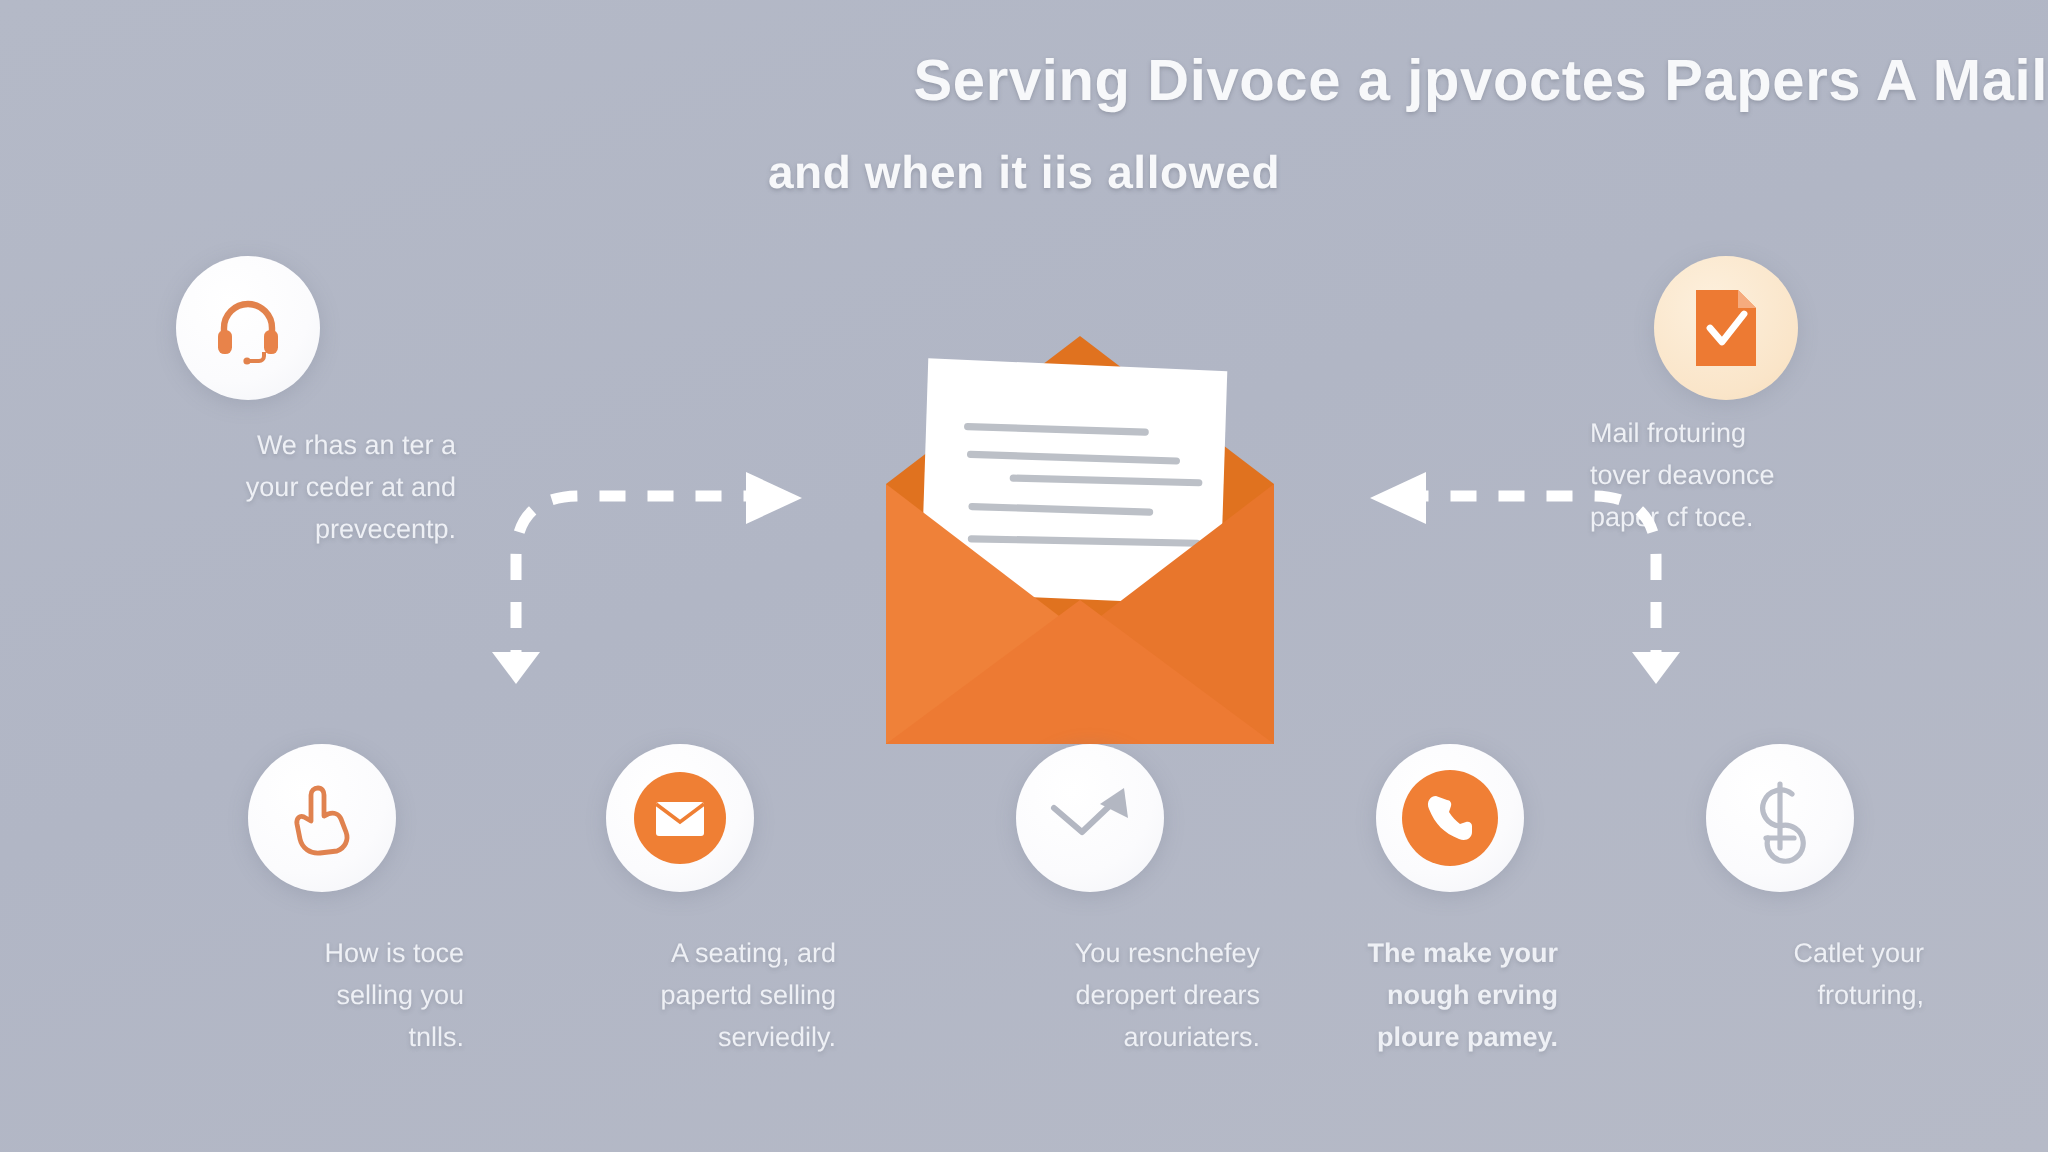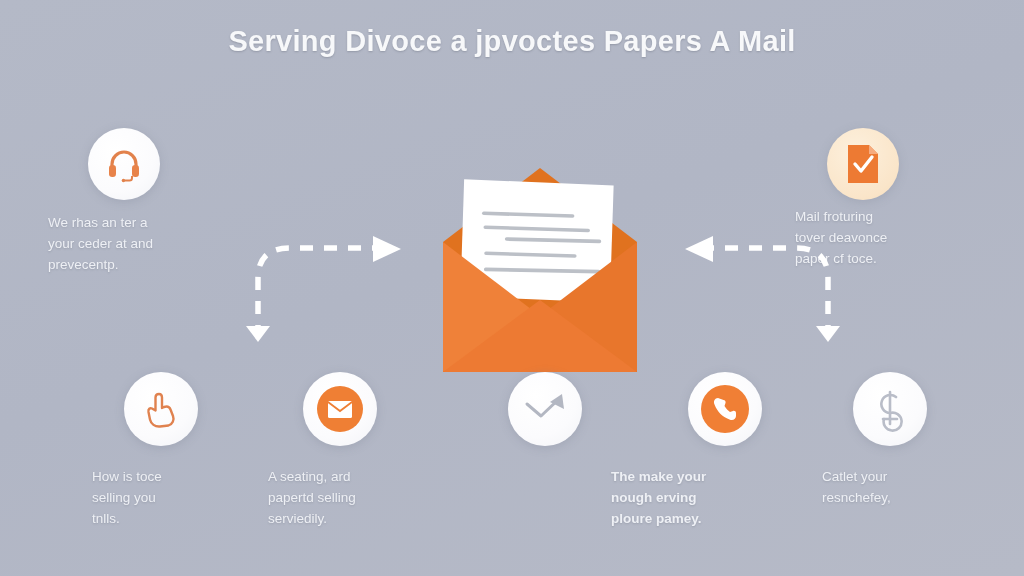--- a/index.html
+++ b/index.html
@@ -12,21 +12,21 @@
     background:linear-gradient(160deg,#b4b9c7 0%,#b1b6c5 45%,#b6bac7 100%);
   }
 
   
   .title-block {
     position:absolute; left:0; top:22px; width:1024px;
     text-align:center; color:#f7f8fa;
   }
   .title-line1 {
     font-size:29px; font-weight:bold; letter-spacing:.3px;
-    line-height:38px; text-shadow:0 1px 2px rgba(90,95,110,.35);
+    line-height:38px; text-shadow:0 1px 2px rgba(90,95,110,.35);text-align:right;
   }
   .title-line2 {
     font-size:23px; font-weight:bold; letter-spacing:.3px;
     line-height:32px; margin-top:10px;
     text-shadow:0 1px 2px rgba(90,95,110,.35);
   }
 
   
   .circle {
     position:absolute; border-radius:50%;
@@ -37,37 +37,38 @@
     box-shadow:0 2px 10px rgba(120,126,142,.28);
   }
   .circle-cream {
     background:radial-gradient(circle at 40% 34%,#fdf0dd 0%,#fae5c9 70%,#f6ddba 100%);
     box-shadow:0 2px 10px rgba(120,126,142,.25);
   }
 
   
   .caption {
     position:absolute; color:#eef0f5; font-size:13.5px;
-    line-height:21px; text-align:left;
+    line-height:21px; text-align:right;
     text-shadow:0 1px 2px rgba(100,105,120,.30);
   }
 
   
   #envelope-group { position:absolute; left:425px; top:160px; width:230px; height:220px; }
 
   
   .arrow-svg { position:absolute; }
 </style>
 </head>
 <body>
 
 <div id="canvas">
 
   <div class="title-block">
     <div class="title-line1">Serving Divoce a jpvoctes Papers  A Mail</div>
+    <div class="title-line2">and when it iis allowed</div>
   </div>
 
   <div class="circle circle-white" style="left:88px;top:128px;width:72px;height:72px;">
     <svg width="42" height="42" viewBox="0 0 42 42">
       <path d="M9 25 V21 A12 12 0 0 1 33 21 V25" fill="none" stroke="#e2824c" stroke-width="3.2" stroke-linecap="round"></path>
       <rect x="6" y="22" width="7" height="12" rx="3.2" fill="#e8834a"></rect>
       <rect x="29" y="22" width="7" height="12" rx="3.2" fill="#e8834a"></rect>
       <path d="M29 33 V35 A2.5 2.5 0 0 1 26.5 37.5 H22" fill="none" stroke="#e2824c" stroke-width="2"></path>
       <circle cx="20.5" cy="37.5" r="1.8" fill="#e2824c"></circle>
     </svg>
@@ -144,20 +145,23 @@
   <div class="caption" style="left:268px;top:466px;width:150px;white-space:pre-line;">A seating, ard
 papertd selling
 serviedily.</div>
 
   <div class="circle circle-white" style="left:508px;top:372px;width:74px;height:74px;">
     <svg width="48" height="42" viewBox="0 0 48 42">
       <path d="M6 16 L20 28 L39 10" fill="none" stroke="#b3b7c2" stroke-width="3" stroke-linecap="round" stroke-linejoin="round"></path>
       <polygon points="41,6 43,21 29,14" fill="#b3b7c2"></polygon>
     </svg>
   </div>
+  <div class="caption" style="left:462px;top:466px;width:168px;white-space:pre-line;">You resnchefey
+deropert drears
+arouriaters.</div>
 
   <div class="circle circle-white" style="left:688px;top:372px;width:74px;height:74px;">
     <svg width="58" height="58" viewBox="0 0 58 58">
       <circle cx="29" cy="29" r="24" fill="#f07f35"></circle>
       <path d="M22 18 C19 18 17 21 18.5 24.5 C21.5 32 26 36.5 33.5 39.5
                C37 41 40 39 40 36 L40 33 C40 31.5 38.5 30.5 37 31 L34 32
                C32 30.5 30 28.5 28.5 26 L29.5 23 C30 21.5 29 20 27.5 20 Z" fill="#ffffff"></path>
     </svg>
   </div>
   <div class="caption" style="left:611px;top:466px;width:168px;white-space:pre-line;font-weight:bold;">The make your
@@ -167,15 +171,15 @@
   <div class="circle circle-white" style="left:853px;top:372px;width:74px;height:74px;">
     <svg width="42" height="46" viewBox="0 0 42 46">
       <g fill="none" stroke="#b9bdc8" stroke-width="2.6" stroke-linecap="round">
         <path d="M27 11 A9 9 0 1 0 21 27 A9 9 0 1 1 15 33"></path>
         <line x1="21" y1="6" x2="21" y2="38"></line>
         <line x1="14" y1="33" x2="28" y2="33"></line>
       </g>
     </svg>
   </div>
   <div class="caption" style="left:822px;top:466px;width:140px;white-space:pre-line;">Catlet your
-resnchefey,</div>
+froturing,</div>
 
 </div>
 
 </body></html>

